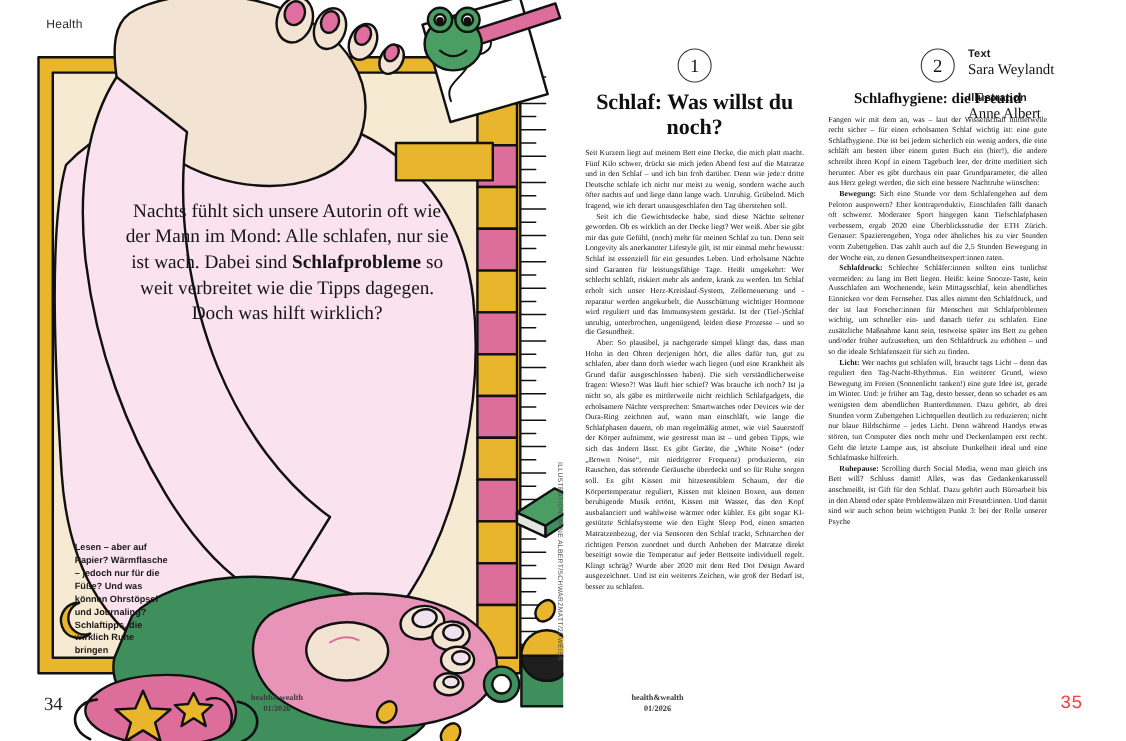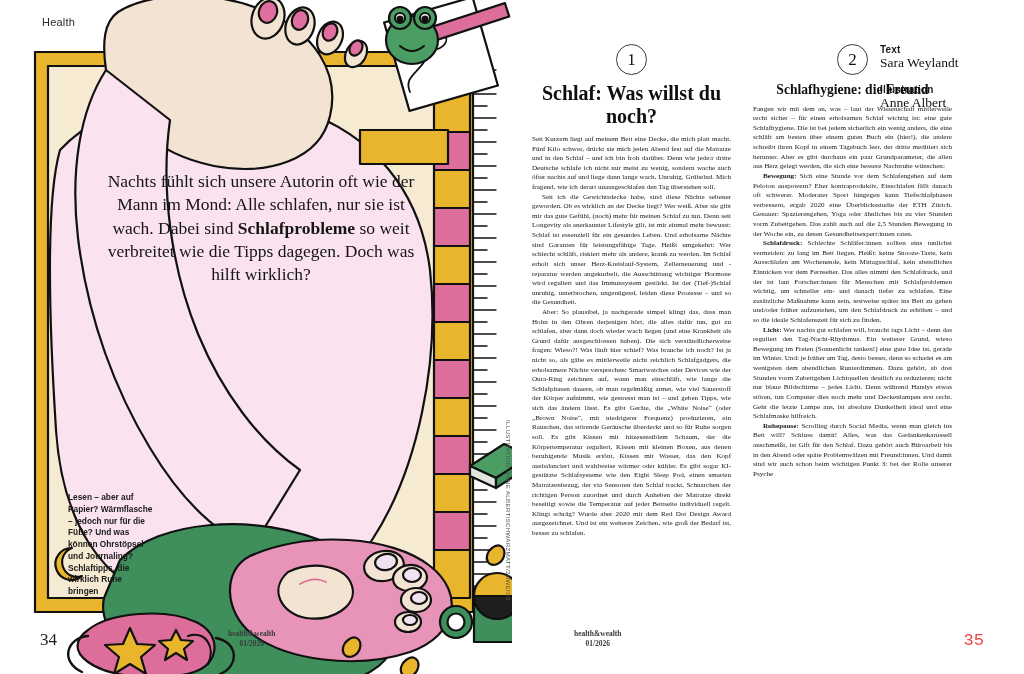--- a/index.html
+++ b/index.html
@@ -28,21 +28,21 @@
     text-align:center; z-index:40;
   }
   .headline {
     font-family:"Liberation Serif", serif;
     font-size:56px; line-height:1.02; color:#111;
     font-weight:400; margin:0 0 14px 0; letter-spacing:.5px;
   }
   .standfirst {
     font-family:"Liberation Serif", serif;
     font-size:17.5px; line-height:1.33; color:#151515;
-    margin:2px;
+    margin:12px;
   }
   .standfirst b { font-weight:700; }
 
   .teaser {
     position:absolute; left:68px; top:492px; width:86px;
     font-size:8.3px; line-height:1.42; font-weight:700;
     color:#1a1a1a; z-index:40;
   }
 
   .folio-left {

